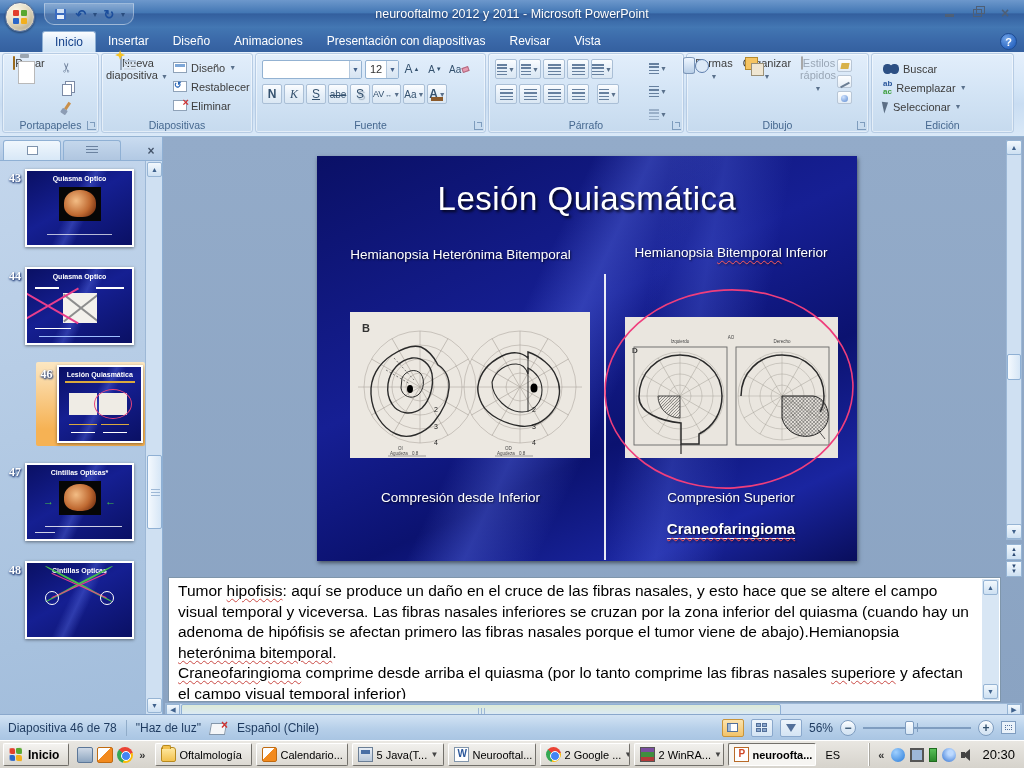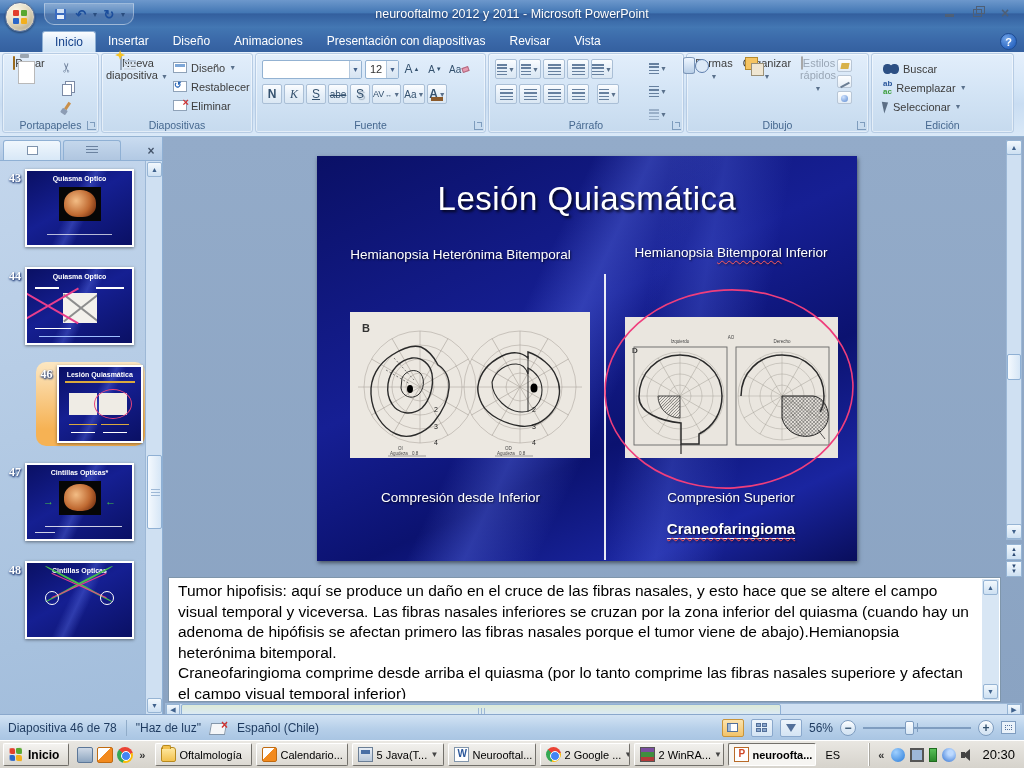--- a/index.html
+++ b/index.html
@@ -130,21 +130,21 @@
   .ptab { width:58px; height:20px; border:1px solid #8fb0d4; border-bottom:none; border-radius:3px 3px 0 0;
     display:flex; align-items:center; justify-content:center; background:linear-gradient(#f0f7fd,#d8e8f7); }
   .ptab.inactive { background:linear-gradient(#c4d7ec,#b0c6e0); }
   .ic-thumbtab { width:11px; height:9px; background:#fff; border:1px solid #7e93ad; }
   .ic-outlinetab { width:12px; height:9px; background:repeating-linear-gradient(to bottom,#6b82a0 0 1.2px,transparent 1.2px 3px); }
   .panel-close { margin-left:auto; width:16px; height:16px; text-align:center; line-height:15px; font-size:12px; font-weight:bold; color:#44546a; }
 
   #thumb-list { position:absolute; left:0; top:161px; width:146px; height:673px;
     background:linear-gradient(170deg,#c3d6ec,#a7c1de 70%,#9cb8d8); border-right:1px solid #9db8d6; overflow:hidden; padding-top:5px; }
   .titem { display:flex; align-items:flex-start; margin:0 0 14px 0; padding:3px 2px 3px 0; }
-  .titem.selected { background:linear-gradient(#fce7c2,#f6b254 80%); border-radius:10px;margin-left:36px; }
+  .titem.selected { background:linear-gradient(#fce7c2,#f6b254 80%); border-radius:2px;margin-left:36px; }
   .tnum { width:25px; text-align:right; padding:2px 4px 0 0; font-size:12px; font-weight:bold; color:#fff;
     text-shadow:0 1px 2px #27427c, 1px 1px 2px #27427c; font-family:"Liberation Serif",serif; }
   .tbox { width:109px; height:78px; border:2px solid #fff; position:relative; box-shadow:0 1px 3px rgba(0,0,0,.45);
     background:linear-gradient(115deg, transparent 42%, rgba(90,110,230,.4) 50%, transparent 58%),
                linear-gradient(150deg,#0a1064,#151f92 45%,#0a1064); overflow:hidden; }
   .mini-title { position:absolute; top:4px; left:0; right:0; text-align:center; font-size:7px; font-weight:bold; color:#fff; white-space:nowrap; }
   .mini-black { position:absolute; left:50%; top:16px; transform:translateX(-50%); width:42px; height:34px; background:#060606; }
   .mini-brain { position:absolute; left:5px; top:3px; width:32px; height:27px; border-radius:48% 48% 42% 42%;
     background:radial-gradient(circle at 38% 40%, #f3bd85, #c06a32 55%, #7a3413 85%); }
   .mini-line { position:absolute; height:1.5px; background:#fff; }
@@ -205,21 +205,21 @@
   #v-scroll .sb-arrow { left:0; width:16px; }
   #v-scroll .up { top:0; } #v-scroll .dn { top:384px; }
   #v-thumb { position:absolute; left:1px; top:214px; width:14px; height:26px; background:linear-gradient(90deg,#f4f9fe,#d6e6f6); border:1px solid #8fb0d4; border-radius:2px; }
   .navbtn { position:absolute; left:0; width:16px; height:16px; background:linear-gradient(#f2f8fd,#cde0f2); border:1px solid #96b4d4;
     display:flex; flex-direction:column; align-items:center; justify-content:center; font-size:6px; line-height:5px; color:#2c4a74; }
   #nav-prev { top:404px; } #nav-next { top:421px; }
 
   
   #notes { position:absolute; left:5px; top:440px; width:833px; height:125px; background:#fff; border:1px solid #7f96ab; }
   #notes-text { position:absolute; left:9px; top:3px; right:24px; bottom:2px; font-size:15.5px; line-height:20.5px; color:#000; overflow:hidden; }
-  .sq { text-decoration-style:wavy; text-decoration-color:#c94a45; text-decoration-thickness:1px; text-underline-offset:2px; }
+  .sq { text-decoration:underline; text-decoration-style:wavy; text-decoration-color:#c94a45; text-decoration-thickness:1px; text-underline-offset:2px; }
   #notes-scroll { position:absolute; right:1px; top:1px; bottom:1px; width:17px; background:#d8e6f4; }
   #notes-scroll .sb-arrow { left:1px; }
   #notes-scroll .up{top:1px} #notes-scroll .down{bottom:1px}
 
   
   #h-scroll { position:absolute; left:2px; right:2px; top:566px; height:14px; background:#cfe0f2; border:1px solid #9db8d6; }
   .hsb-arrow { position:absolute; top:0; width:14px; height:12px; background:linear-gradient(#f2f8fd,#cde0f2); border:1px solid #96b4d4;
     display:flex; align-items:center; justify-content:center; font-size:7px; color:#3f618c; }
   #h-scroll .left{left:0} #h-scroll .right{right:0}
   #h-thumb { position:absolute; left:15px; top:0; width:600px; height:12px; background:linear-gradient(#f7fbfe,#dcead7 0,#dceaf7); border:1px solid #8fb0d4; border-radius:2px; }

